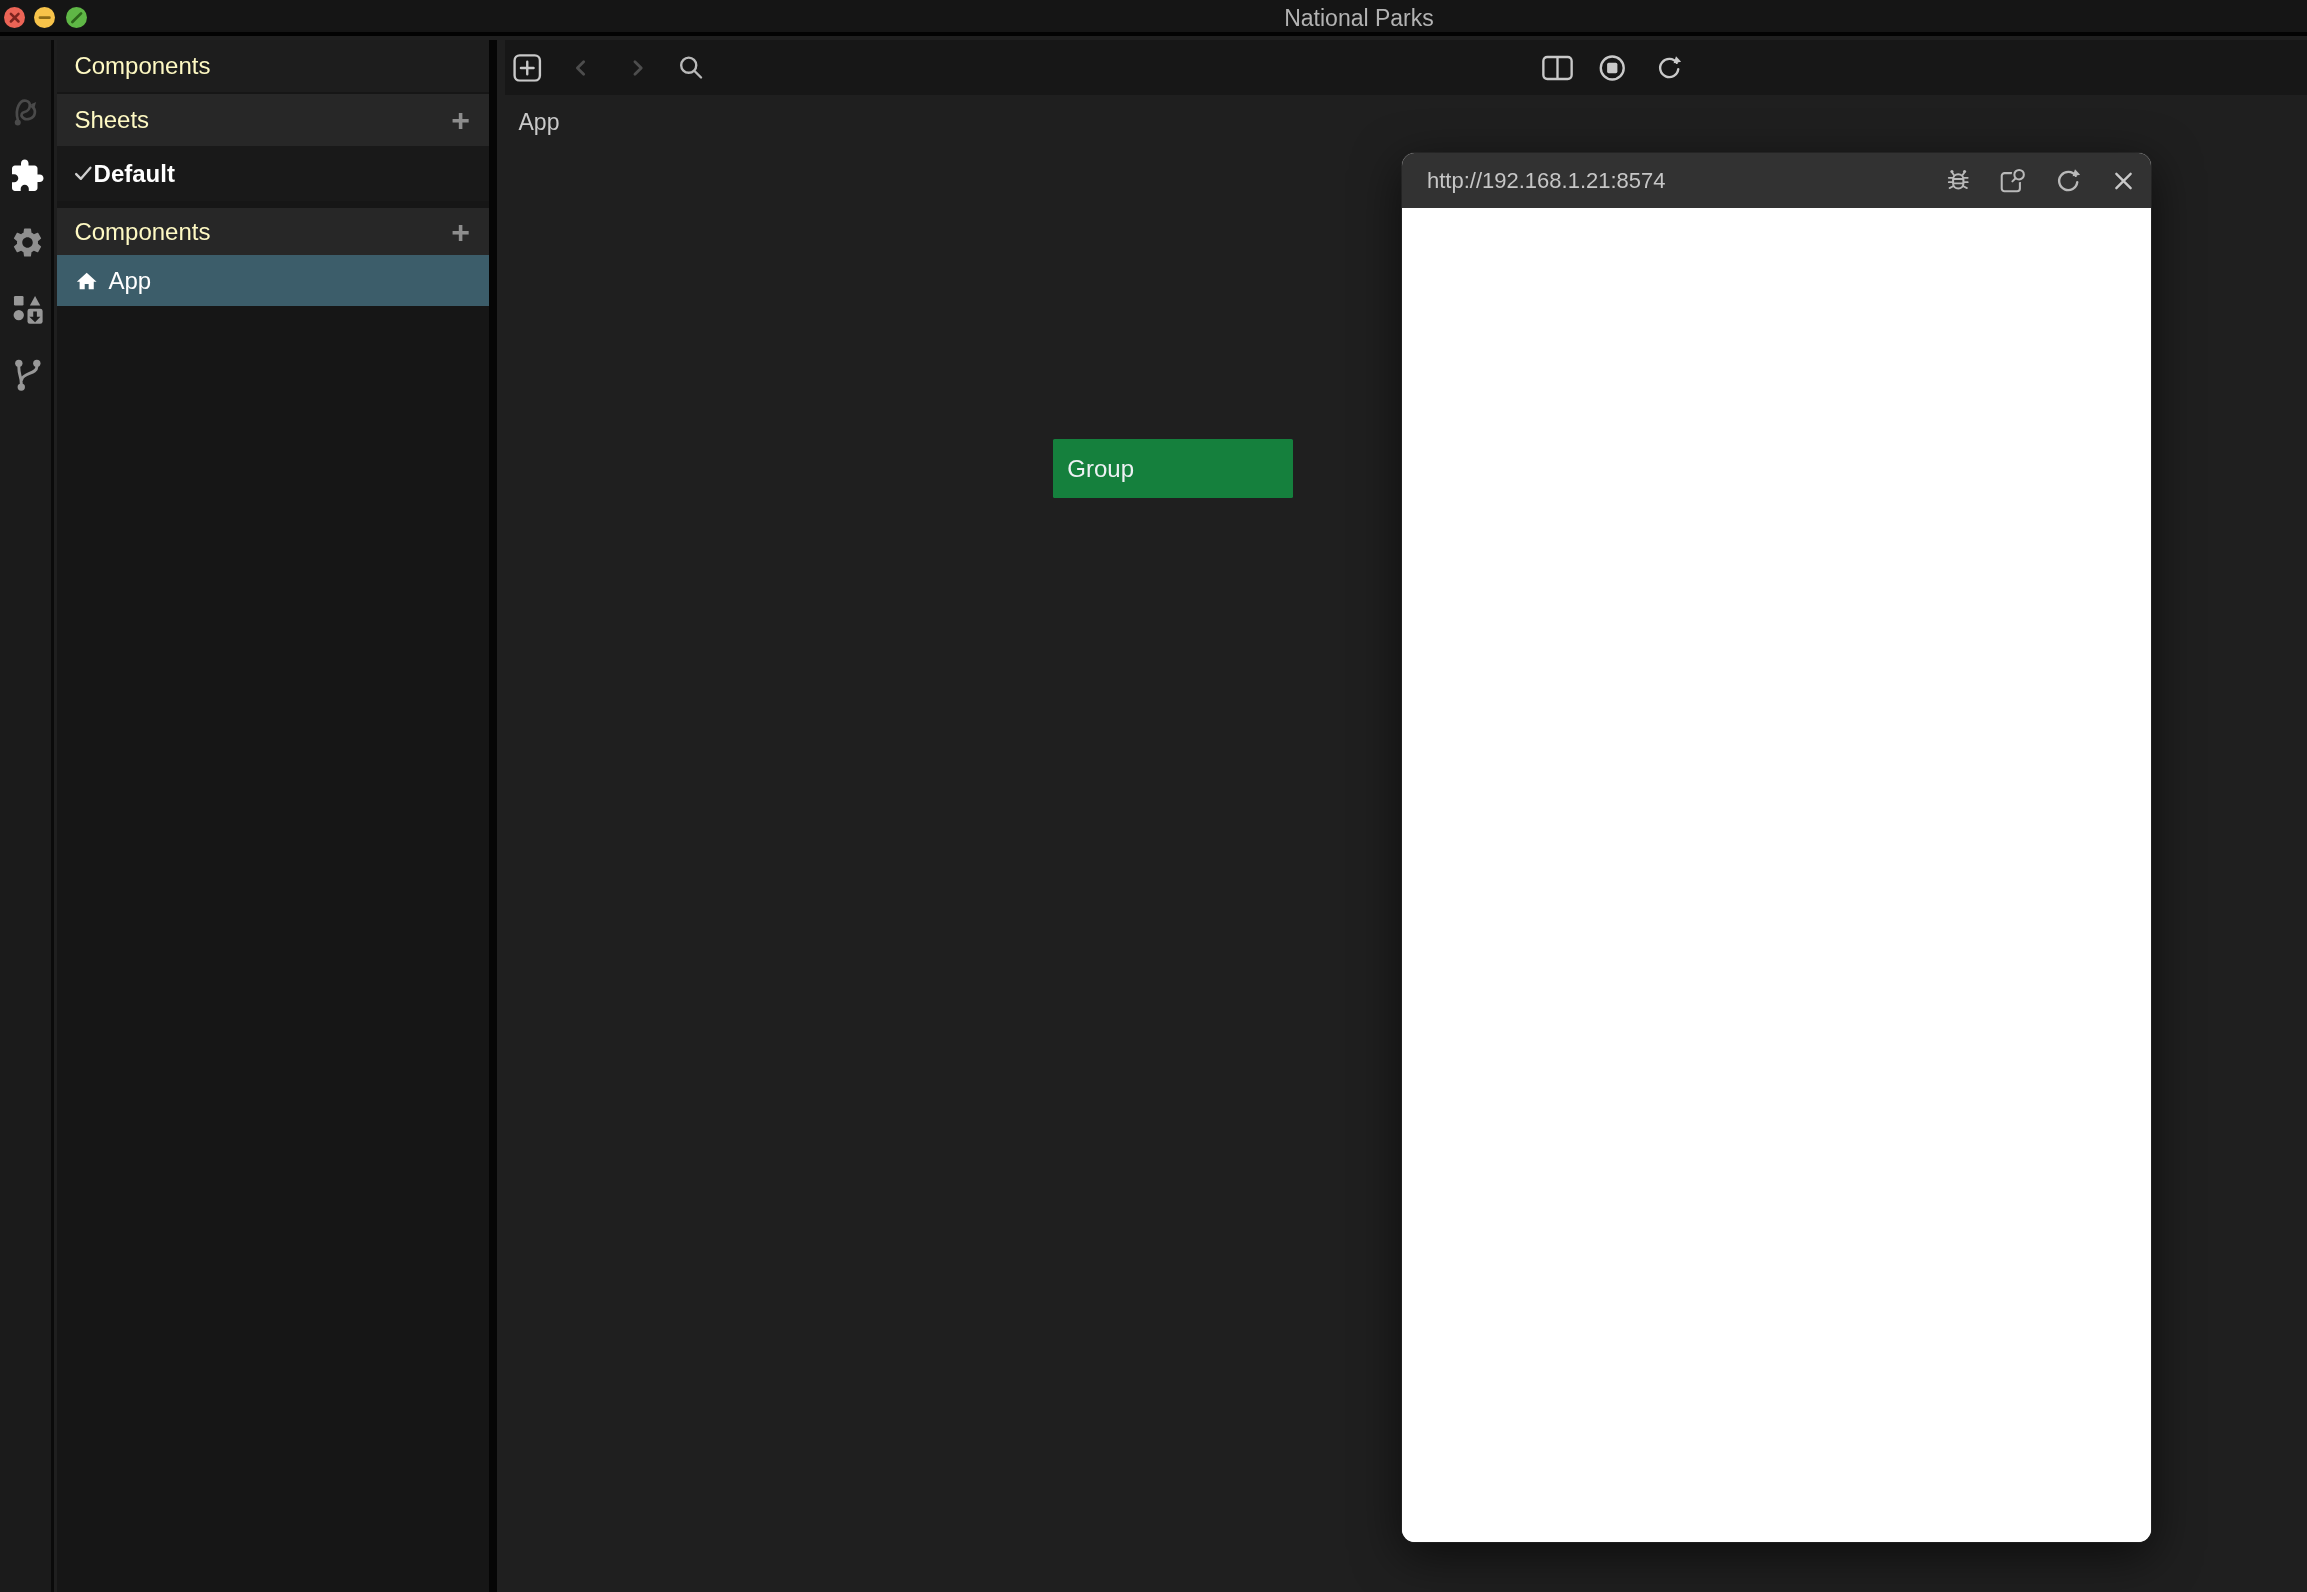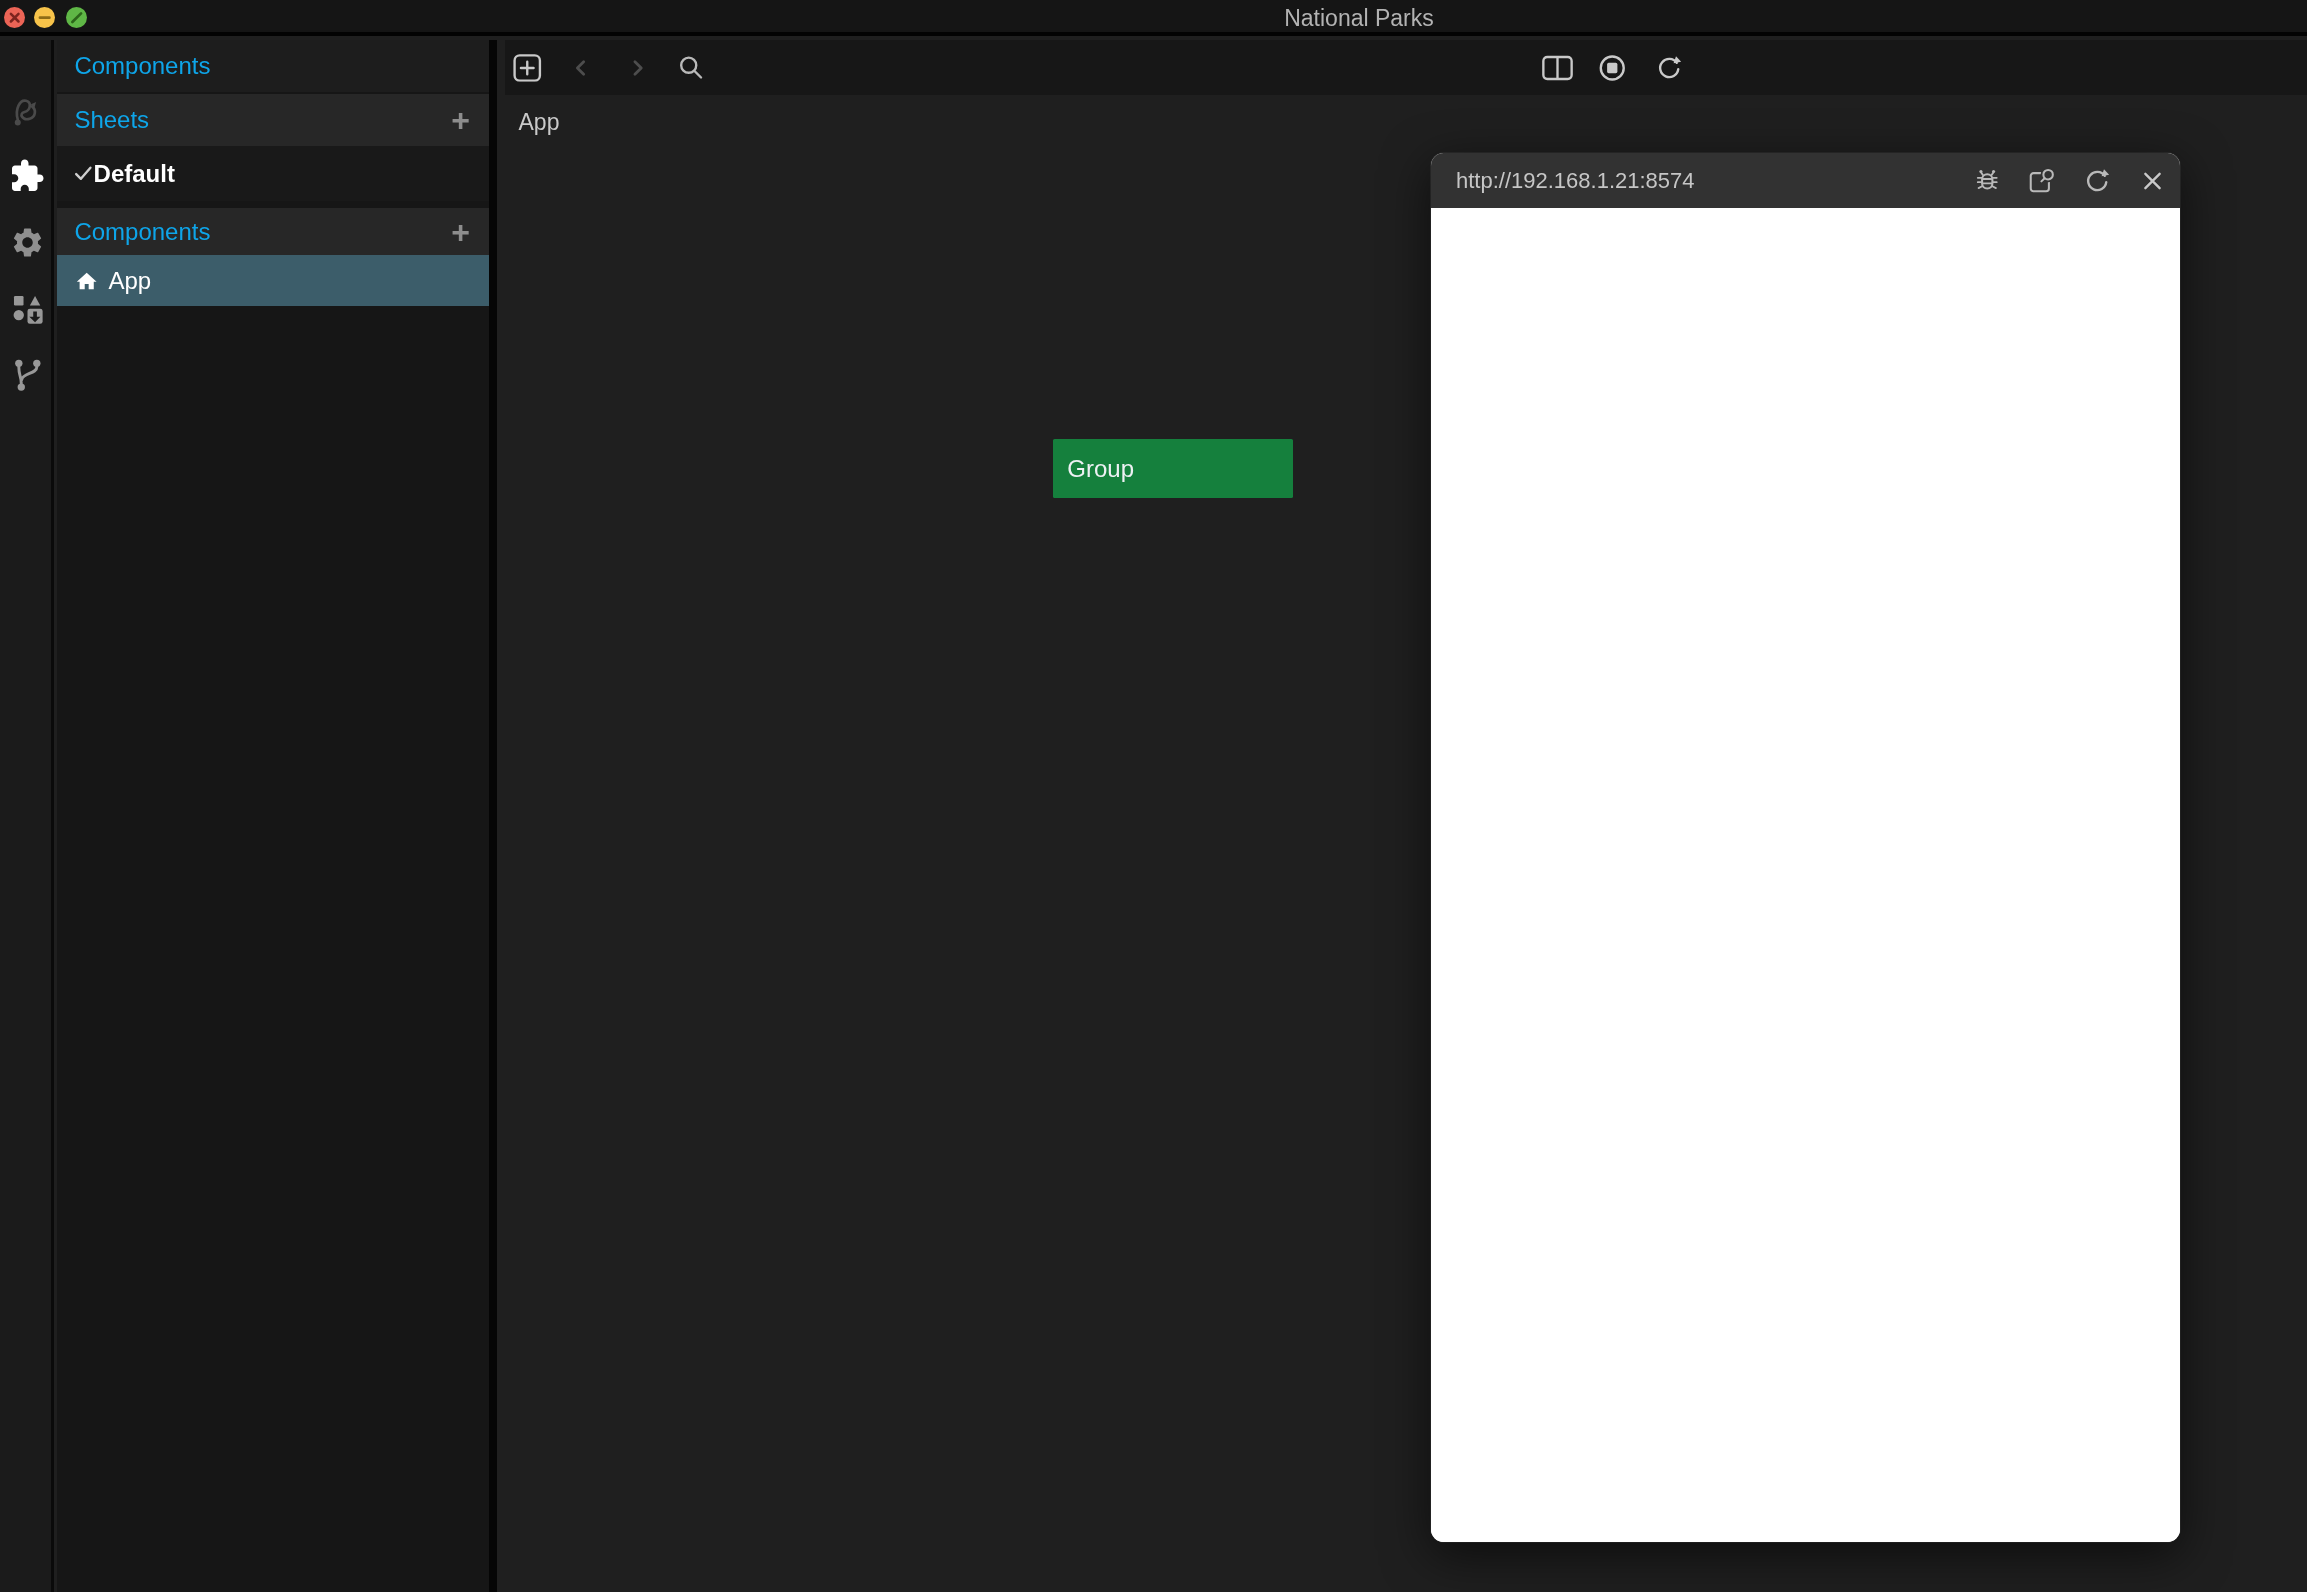--- a/index.html
+++ b/index.html
@@ -37,21 +37,21 @@
   #sidebar {
     position:absolute; left:57px; top:40px; width:440px; height:1553px;
     background:#161616; border-right:8px solid #050505;
   }
   .sb-row { position:absolute; left:0; width:432px; display:flex; align-items:center; }
   #sb-header   { top:0;    height:52px; background:#1d1d1d; }
   #sb-sheets   { top:54px;  height:52px; background:#272727; }
   #sb-default  { top:106px; height:55px; background:#191919; }
   #sb-compsec  { top:168px; height:48px; background:#272727; }
   #sb-app      { top:215px; height:51px; background:#3c5d6a; }
-  .sb-label  { font-size:24px; color:#0ea5e9; margin-left:17.4px; }
+  .sb-label  { font-size:24px; color:#fef9c3; margin-left:17.4px; }
   .sb-item-label { font-size:24px; color:#ffffff; }
   .section-add {
     position:absolute; right:11px; top:50%; transform:translateY(-50%);
     font-size:32px; font-weight:700; color:#8d8d8d; line-height:1;
     width:35px; text-align:center; cursor:default;
   }
   #sb-default .sb-item-label { font-weight:700; margin-left:0; }
   #sb-app .sb-item-label { margin-left:11px; }
   .sb-leading { margin-left:16px; display:flex; align-items:center; }
 
@@ -72,21 +72,21 @@
   }
   #group-widget {
     position:absolute; left:548px; top:344px; width:240px; height:59px;
     background:#15803d; border-radius:1.6px;
     display:flex; align-items:center;
   }
   #group-widget span { font-size:24px; color:#eef1f4; margin-left:14.3px; }
 
   
   #preview {
-    position:absolute; left:926px; top:58px; width:749px; height:1389px;
+    position:absolute; left:897px; top:58px; width:749px; height:1389px;
     border-radius:12.7px; background:#ffffff; overflow:hidden;
     box-shadow:0 0 0 0.8px rgba(255,255,255,0.07), 0 12.7px 48px rgba(0,0,0,0.6);
   }
   #preview-header {
     position:absolute; left:0; top:0; width:749px; height:55px; background:#323232;
   }
   #preview-url {
     position:absolute; left:25px; top:0; line-height:55px;
     font-size:22px; color:#c6c6c6; white-space:nowrap;
   }

